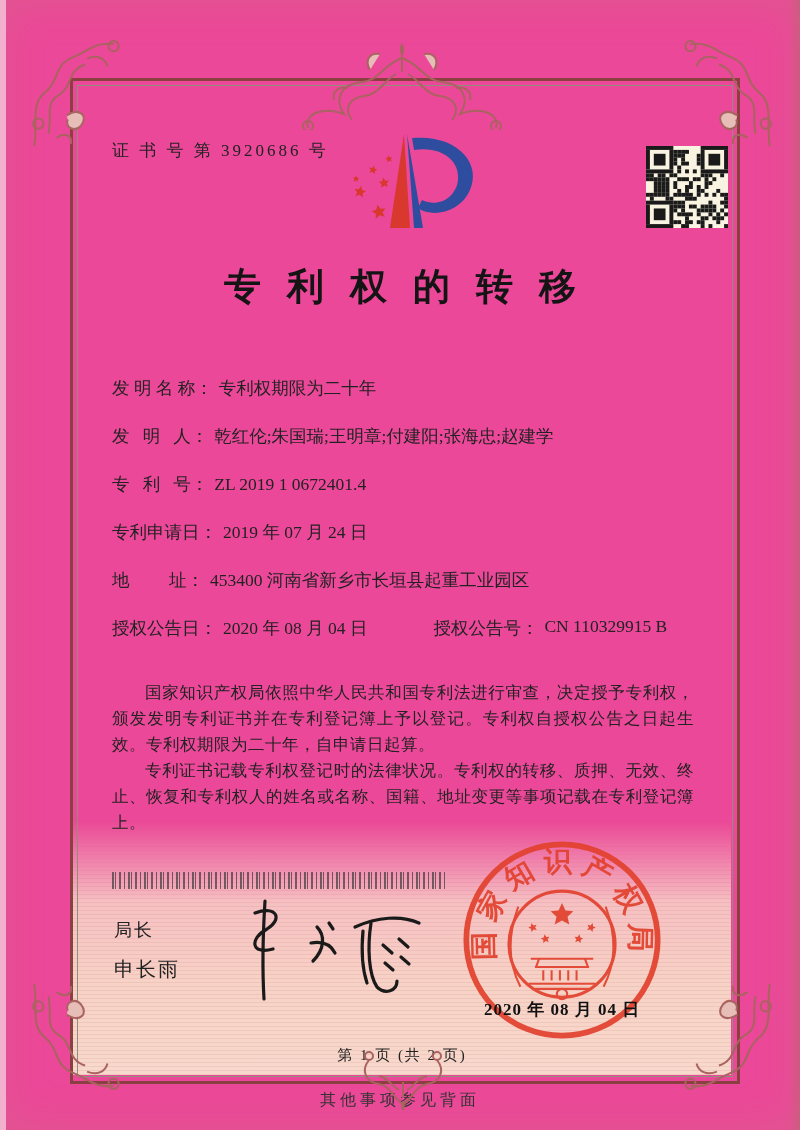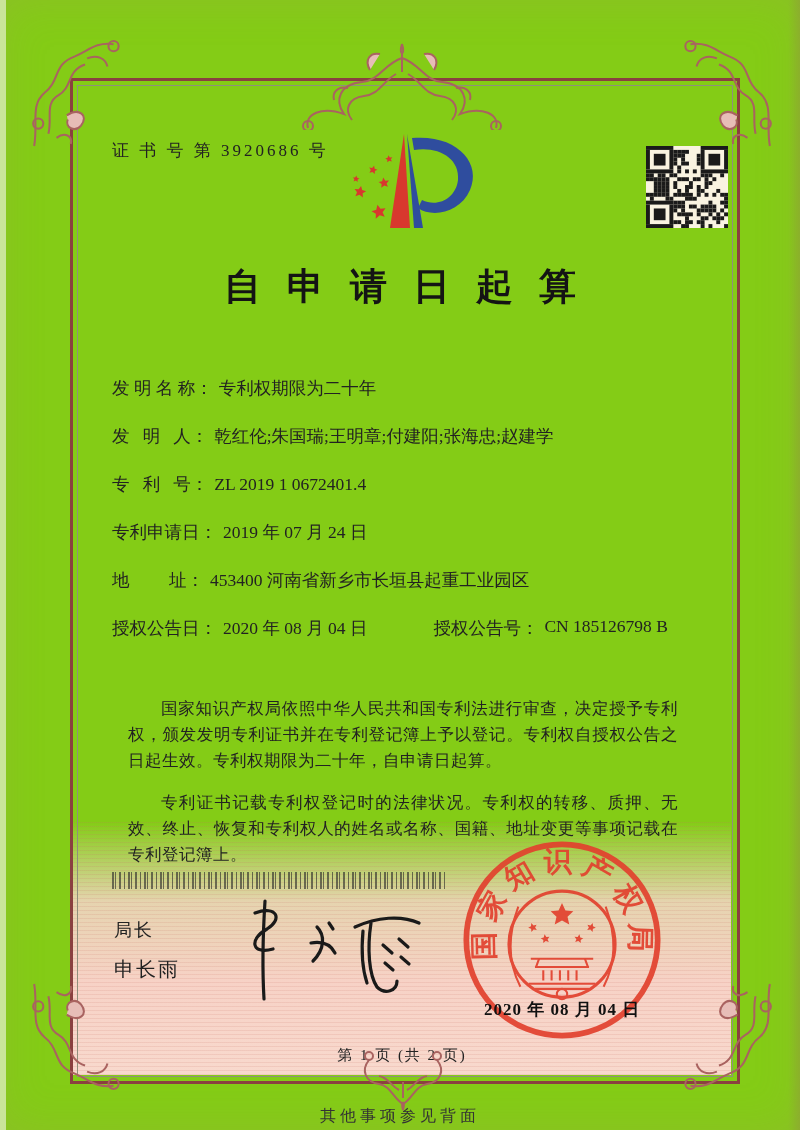--- a/index.html
+++ b/index.html
@@ -1,18 +1,18 @@
 <!DOCTYPE html>
 <html><head>
 <meta charset="utf-8">
 <style>
   html,body{margin:0;padding:0;background:#d9d2c0;}
   .page{
     position:relative;width:800px;height:1130px;margin:0 auto;
-    background:#84cc16;overflow:hidden;color:#222;
+    background:#ec4899;overflow:hidden;color:#222;
     font-family:"Liberation Serif","DejaVu Serif",serif;
     box-shadow:inset 0 0 45px rgba(170,145,100,.22);
   }
   .page::before{content:"";position:absolute;left:0;top:0;width:6px;height:100%;background:#ffffff;opacity:.55;z-index:9;}
   .page::after{content:"";position:absolute;right:0;top:0;width:12px;height:100%;background:linear-gradient(to left,rgba(150,120,80,.28),rgba(150,120,80,0));z-index:9;}
 
   .frame{position:absolute;left:70px;top:78px;width:664px;height:1000px;border:3px solid #8a4040;z-index:2;}
   .frame::after{content:"";position:absolute;inset:4px;border:1px solid #8f8f7c;}
 
   .band{position:absolute;left:73px;top:822px;width:658px;height:253px;z-index:1;
@@ -26,35 +26,35 @@
   .title{position:absolute;left:0;top:262px;width:100%;text-align:center;font-size:37px;font-weight:bold;
     letter-spacing:26px;text-indent:26px;color:#141414;z-index:3;}
 
   .fields{position:absolute;left:112px;top:364px;width:586px;font-size:17.5px;z-index:3;}
   .frow{display:flex;align-items:center;height:48px;white-space:pre;}
   .fvalue{margin-left:6px;}
   .grant-pair2{margin-left:66px;display:flex;white-space:pre;}
 
   .paras{position:absolute;left:112px;top:680px;width:582px;font-size:16.5px;line-height:26px;
     text-align:justify;letter-spacing:.5px;z-index:3;}
-  .paras p{margin:16px;text-indent:2em;font-family:Liberation Serif, serif;}
+  .paras p{margin:0;text-indent:2em;font-family:Liberation Serif, serif;}
 
   .barcode{position:absolute;left:112px;top:872px;width:336px;height:17px;opacity:.62;z-index:3;
     background:repeating-linear-gradient(90deg,#2a2a2a 0 2px,transparent 2px 3px,#2a2a2a 3px 4px,transparent 4px 7px,#2a2a2a 7px 9px,transparent 9px 12px,#2a2a2a 12px 13px,transparent 13px 16px);}
 
   .sig-title{position:absolute;left:114px;top:918px;font-size:18px;letter-spacing:2px;z-index:4;}
   .sig-name{position:absolute;left:114px;top:956px;font-size:20px;letter-spacing:2px;z-index:4;}
   .signature{position:absolute;left:225px;top:893px;z-index:4;}
 
   .seal{position:absolute;left:458px;top:836px;z-index:4;opacity:.92;}
   .seal-date{position:absolute;left:458px;top:998px;width:208px;text-align:center;font-size:17px;
     font-weight:bold;letter-spacing:1px;color:#111;z-index:5;}
 
   .page-num{position:absolute;left:70px;top:1046px;width:664px;text-align:center;font-size:15px;letter-spacing:2px;z-index:4;}
-  .back-note{position:absolute;left:0;top:1090px;width:100%;text-align:center;font-size:16px;letter-spacing:4px;color:#333;z-index:4;margin-top:16px;}
+  .back-note{position:absolute;left:0;top:1090px;width:100%;text-align:center;font-size:16px;letter-spacing:4px;color:#333;z-index:4;}
 
   .orn{position:absolute;z-index:6;pointer-events:none;}
   .orn-tl{left:26px;top:36px;}
   .orn-tr{left:666px;top:36px;transform:scaleX(-1);}
   .orn-bl{left:26px;top:982px;transform:scaleY(-1);}
   .orn-br{left:666px;top:982px;transform:scale(-1,-1);}
   .orn-tc{left:252px;top:30px;}
   .orn-bc{left:333px;top:1038px;}
 </style>
 </head>
@@ -252,21 +252,21 @@
         <rect x="56" y="76" width="4" height="4"></rect>
         <rect x="72" y="76" width="4" height="4"></rect>
         <rect x="36" y="80" width="4" height="4"></rect>
         <rect x="40" y="80" width="4" height="4"></rect>
         <rect x="56" y="80" width="4" height="4"></rect>
         <rect x="64" y="80" width="4" height="4"></rect>
         <rect x="80" y="80" width="4" height="4"></rect>
       </g>
   </svg>
 
-  <div class="title">自申请日起算</div>
+  <div class="title">专利权的转移</div>
 
   <div class="fields">
     <div class="frow">
       <span class="flabel">发 明 名 称：</span>
       <span class="fvalue">专利权期限为二十年</span>
     </div>
     <div class="frow">
       <span class="flabel">发   明   人：</span>
       <span class="fvalue">乾红伦;朱国瑞;王明章;付建阳;张海忠;赵建学</span>
     </div>
@@ -280,21 +280,21 @@
     </div>
     <div class="frow">
       <span class="flabel">地         址：</span>
       <span class="fvalue">453400 河南省新乡市长垣县起重工业园区</span>
     </div>
     <div class="frow">
       <span class="flabel">授权公告日：</span>
       <span class="fvalue">2020 年 08 月 04 日</span>
       <span class="grant-pair2">
         <span>授权公告号：</span>
-        <span class="fvalue">CN 185126798 B</span>
+        <span class="fvalue">CN 110329915 B</span>
       </span>
     </div>
   </div>
 
   <div class="paras">
     <p>国家知识产权局依照中华人民共和国专利法进行审查，决定授予专利权，颁发发明专利证书并在专利登记簿上予以登记。专利权自授权公告之日起生效。专利权期限为二十年，自申请日起算。</p>
     <p>专利证书记载专利权登记时的法律状况。专利权的转移、质押、无效、终止、恢复和专利权人的姓名或名称、国籍、地址变更等事项记载在专利登记簿上。</p>
   </div>
 
   <div class="barcode"></div>

